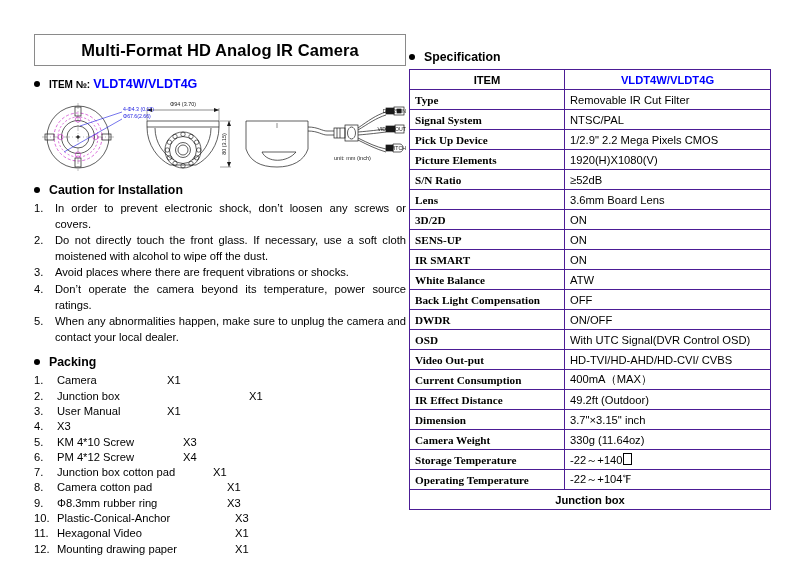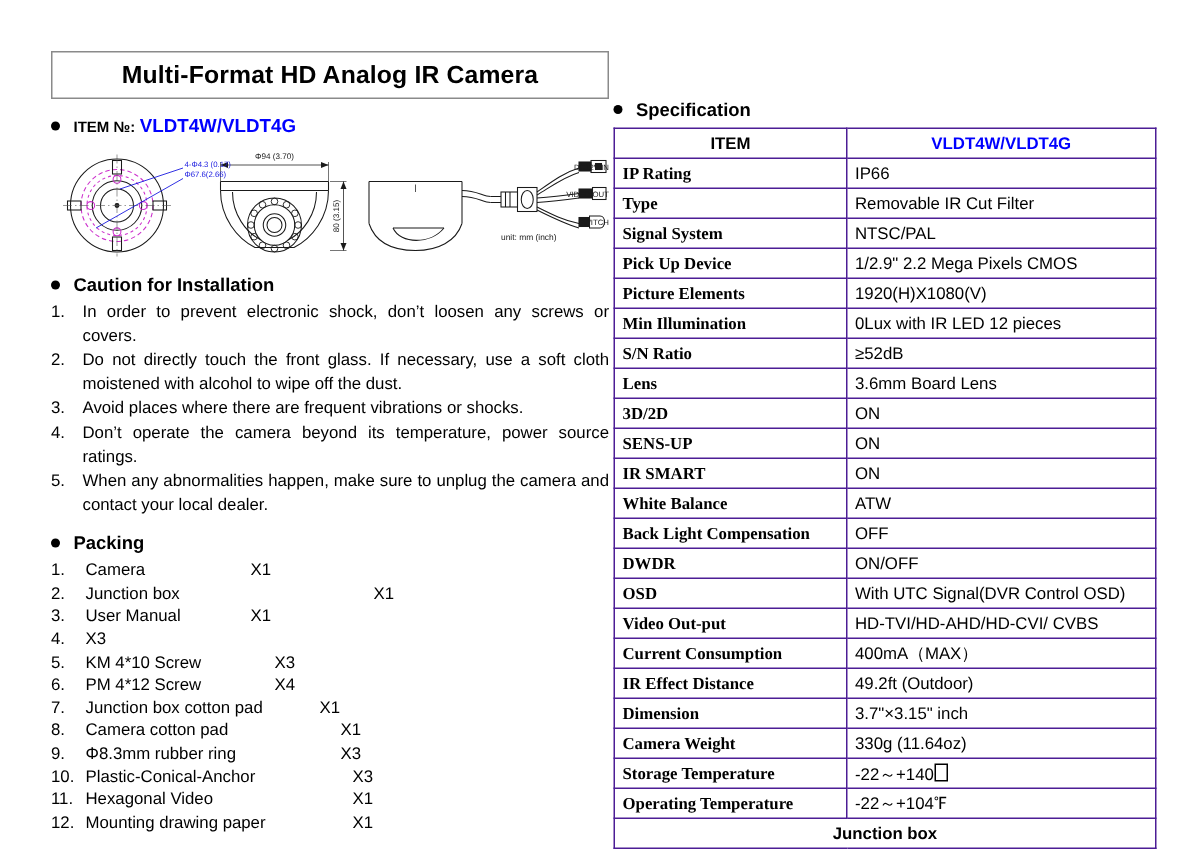--- a/index.html
+++ b/index.html
@@ -424,54 +424,46 @@
         </li>
       <li>
           <span class="num">12.</span>
           <span class="name" style="width:178px">Mounting drawing paper</span>
           <span class="qty">X1</span>
         </li>
     </ul>
   </div>
 
   <div class="right-col">
-    <div class="section-head" style="margin-top:16px;margin-bottom:5px;">
+    <div class="section-head" style="margin-top:0;margin-bottom:5px;">
       <span class="bullet-dot"></span>
       <span>Specification</span>
     </div>
 
     <table class="spec">
       <tbody>
         <tr>
           <td class="item-cell hdr-item">ITEM</td>
           <td class="val-cell hdr-model">VLDT4W/VLDT4G</td>
         </tr>
         <tr>
-            <td class="item-cell">IP Rating</td>
-            <td class="val-cell">IP66</td>
-          </tr>
-        <tr>
             <td class="item-cell">Type</td>
             <td class="val-cell">Removable IR Cut Filter</td>
           </tr>
         <tr>
             <td class="item-cell">Signal System</td>
             <td class="val-cell">NTSC/PAL</td>
           </tr>
         <tr>
             <td class="item-cell">Pick Up Device</td>
             <td class="val-cell">1/2.9" 2.2 Mega Pixels CMOS</td>
           </tr>
         <tr>
             <td class="item-cell">Picture Elements</td>
             <td class="val-cell">1920(H)X1080(V)</td>
-          </tr>
-        <tr>
-            <td class="item-cell">Min Illumination</td>
-            <td class="val-cell">0Lux with IR LED 12 pieces</td>
           </tr>
         <tr>
             <td class="item-cell">S/N Ratio</td>
             <td class="val-cell">≥52dB</td>
           </tr>
         <tr>
             <td class="item-cell">Lens</td>
             <td class="val-cell">3.6mm Board Lens</td>
           </tr>
         <tr>

